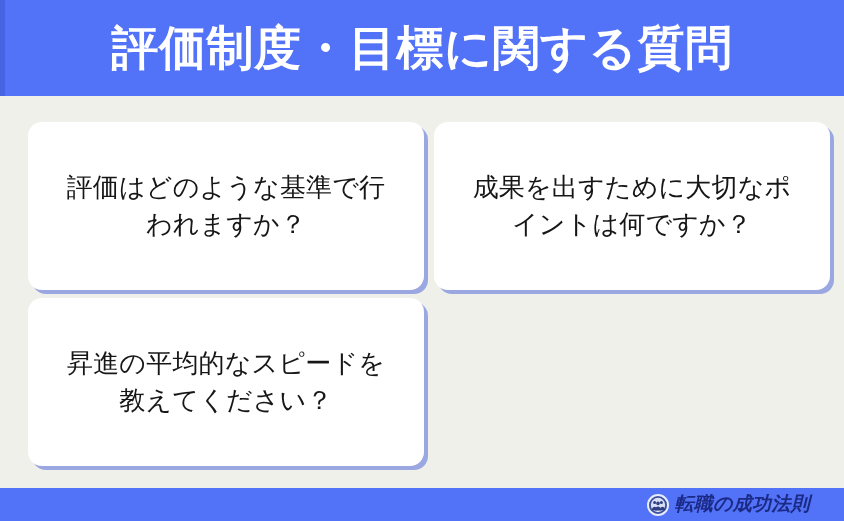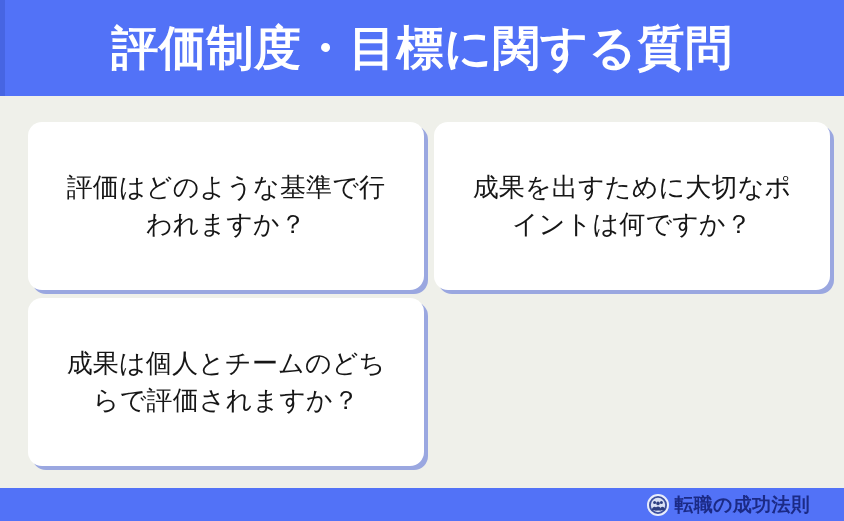--- a/index.html
+++ b/index.html
@@ -99,22 +99,22 @@
     background: #5272f7;
     flex: 0 0 33px;
     display: flex;
     align-items: center;
     justify-content: flex-end;
     padding-right: 34px;
   }
 
   .brand {
     display: flex;
-    align-items: center;
     gap: 5px;
+    font-style: italic;
   }
 
   .brand-logo {
     width: 22px;
     height: 22px;
     border-radius: 50%;
     background: #3c4f9e;
     border: 2px solid #e8ecfb;
     display: flex;
     align-items: center;
@@ -148,21 +148,21 @@
     <div class="card">
       <span class="card-text">評価はどのような基準で行われますか？</span>
     </div>
 
     <div class="card">
       <span class="card-text">成果を出すために大切なポイントは何ですか？</span>
     </div>
 
 
     <div class="card">
-      <span class="card-text">成果は個人とチームのどちらで評価されますか？</span>
+      <span class="card-text">昇進の平均的なスピードを教えてください？</span>
     </div>
 
   </div>
 
   <div class="footer">
     <div class="brand">
       <span class="brand-logo">
         <svg width="16" height="16" viewBox="0 0 16 16" aria-hidden="true">
           <circle cx="8" cy="8" r="7.2" fill="#d9e0f5"></circle>
           <circle cx="4.6" cy="5.6" r="1.5" fill="#2e3f82"></circle>

